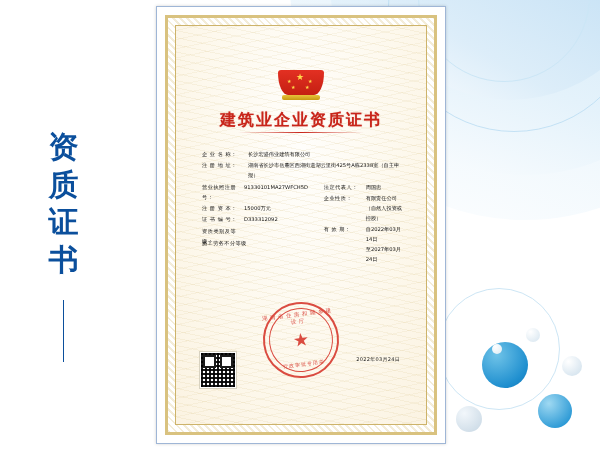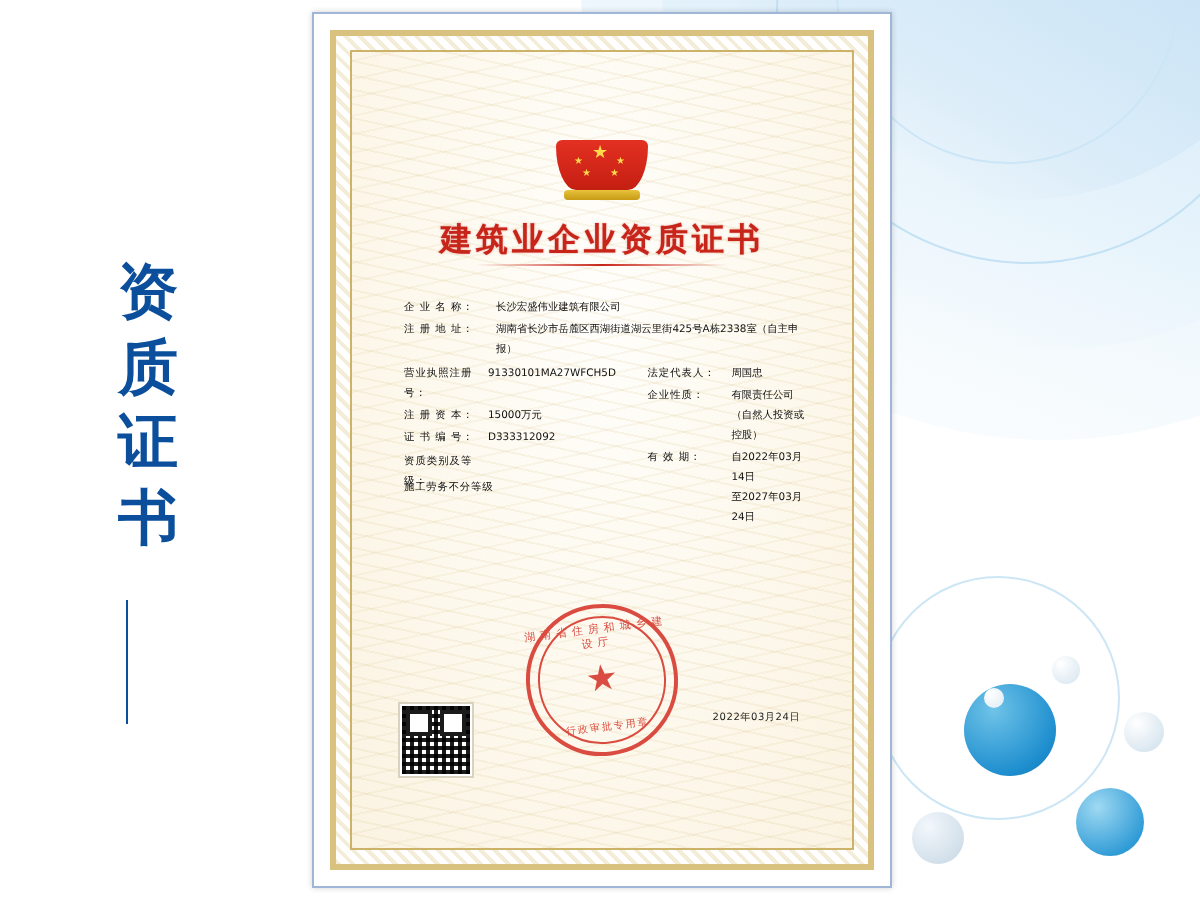--- a/index.html
+++ b/index.html
@@ -96,21 +96,21 @@
     position: absolute;
     left: 38px;
     top: 128px;
     width: 52px;
     color: #0b4f9c;
     font-family: "DejaVu Sans", sans-serif;
     font-weight: bold;
     font-size: 30px;
     line-height: 1.25;
     letter-spacing: 1px;
-    text-align: right;
+    text-align: center;
   }
   .side-rule {
     position: absolute;
     left: 63px;
     top: 300px;
     width: 1px;
     height: 62px;
     background: #0b4f9c;
   }
 

